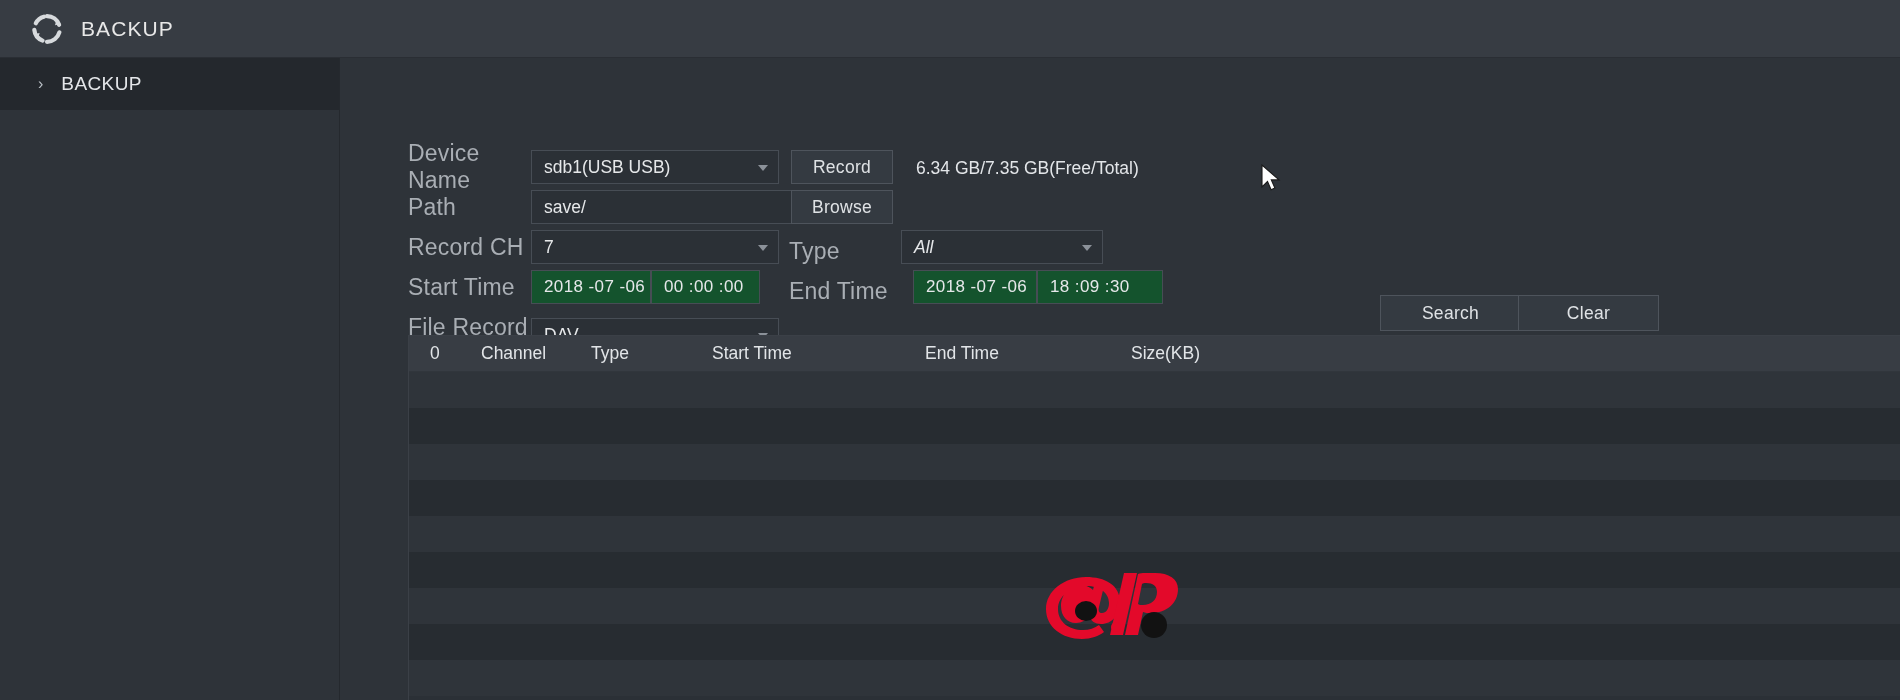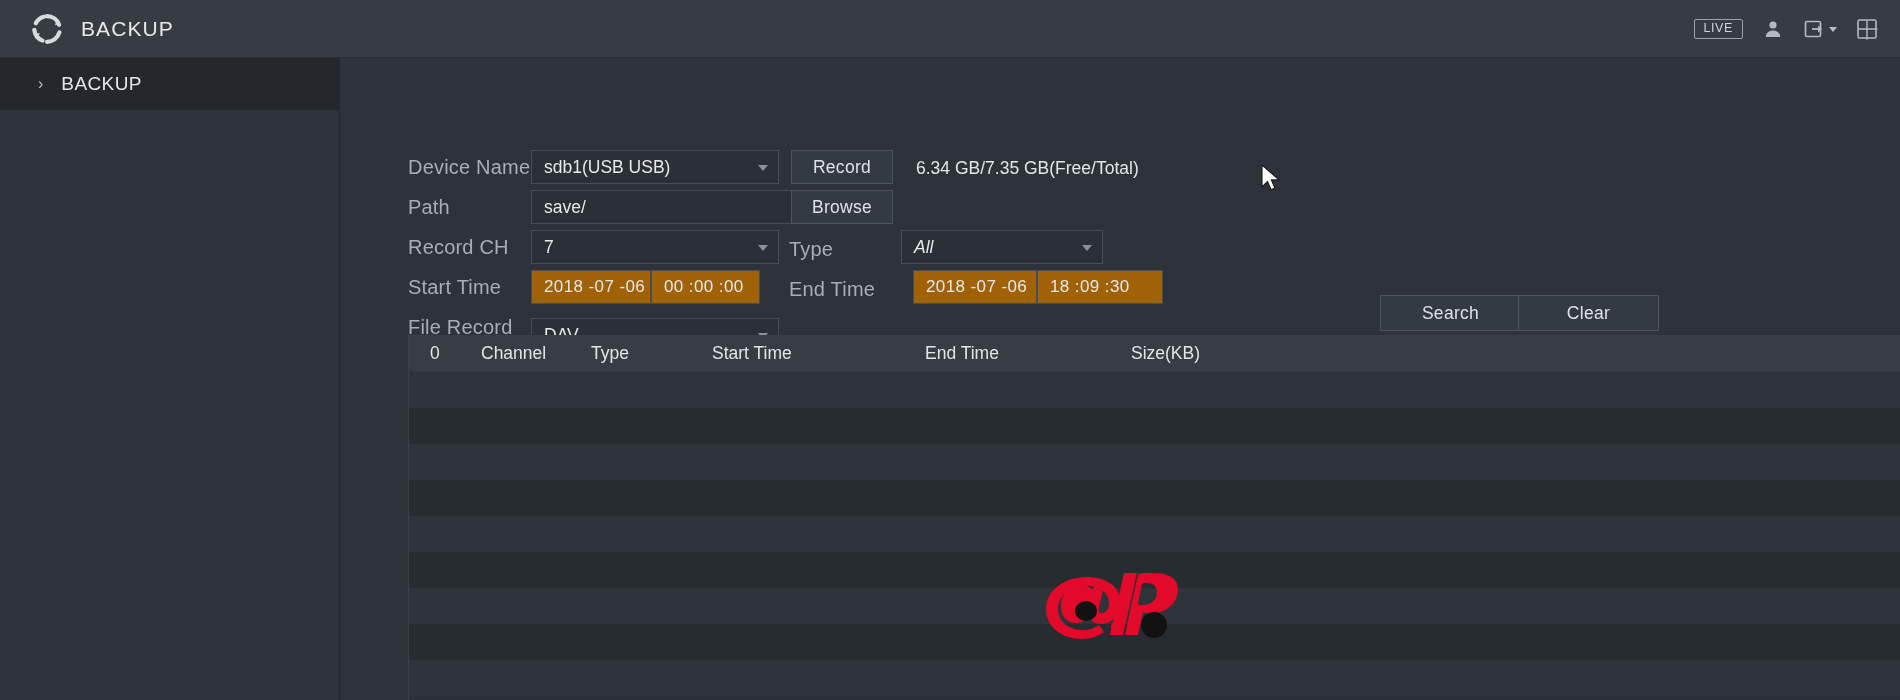--- a/index.html
+++ b/index.html
@@ -48,42 +48,42 @@
   }
   .side-chevron { color: #b9bfc5; font-size: 16px; margin-right: 18px; line-height: 1; }
   .side-label { color: #e4e6e9; font-size: 19px; letter-spacing: .4px; }
 
   
   .content { position: absolute; left: 341px; top: 58px; width: 1559px; height: 642px;
              background: #2e3339; }
 
   .form { position: absolute; left: 0; top: 0; width: 100%; }
   .row { position: absolute; height: 34px; display: flex; align-items: center; }
-  .lbl { color: #a9aeb4; font-size: 20px; letter-spacing: .2px; }
+  .lbl { color: #a9aeb4; font-size: 23px; letter-spacing: .2px; }
 
   .field {
     position: relative; height: 34px; background: #2b3036;
     border: 1px solid #474d55; display: flex; align-items: center;
     padding: 0 8px 0 12px;
   }
   .field .val { color: #e6e8ea; font-size: 17.5px; white-space: nowrap; }
   .caret-dn {
     position: absolute; right: 10px; top: 50%; margin-top: -2px;
     width: 0; height: 0; border-left: 5px solid transparent;
     border-right: 5px solid transparent; border-top: 6px solid #8b9199;
   }
   .btn {
     height: 34px; background: #343a41; border: 1px solid #4e545c;
     color: #dfe2e5; font-size: 17.5px; display: flex; align-items: center;
     justify-content: center; cursor: pointer; letter-spacing: .3px;
   }
   .plain-field { padding-right: 12px; }
 
   .dt-box {
-    height: 34px; background: #a16207; border: 1px solid #474d55;
+    height: 34px; background: #14532d; border: 1px solid #474d55;
     display: flex; align-items: center; padding: 0 12px;
     color: #e6e8ea; font-size: 17px; white-space: nowrap; letter-spacing: .4px;
   }
 
   .info-text { color: #e3e6e9; font-size: 17.5px; white-space: nowrap; }
 
   
   .table {
     position: absolute; left: 67px; top: 277px; width: 1534px; height: 365px;
     background: #2b3036; border: 1px solid #3b4047; border-bottom: none;
@@ -115,42 +115,20 @@
     <svg class="title-logo" viewBox="0 0 34 34">
       <path d="M17 4.2a12.8 12.8 0 0 1 12.1 8.6" stroke="#d7dadd" stroke-width="4.2" fill="none" stroke-linecap="round"></path>
       <path d="M29.4 20.3A12.8 12.8 0 0 1 17 29.8" stroke="#d7dadd" stroke-width="4.2" fill="none" stroke-linecap="round"></path>
       <path d="M12.6 28.6A12.8 12.8 0 0 1 4.3 17.8" stroke="#d7dadd" stroke-width="4.2" fill="none" stroke-linecap="round"></path>
       <path d="M5.8 11.2A12.8 12.8 0 0 1 13.9 4.7" stroke="#d7dadd" stroke-width="4.2" fill="none" stroke-linecap="round"></path>
       <path d="M26.4 8.2l4 3.9-5.4 1.2z" fill="#d7dadd"></path>
       <path d="M8.2 26.2l-4-3.9 5.4-1.2z" fill="#d7dadd"></path>
     </svg>
     <span class="title-text">BACKUP</span>
 
-    <div class="title-right">
-      <span class="live-badge">LIVE</span>
-
-      <svg class="tb-icon" viewBox="0 0 22 22">
-        <circle cx="11" cy="7" r="3.6" fill="#c6cbd1"></circle>
-        <path d="M3.8 19c0-4 3.2-6.6 7.2-6.6s7.2 2.6 7.2 6.6z" fill="#c6cbd1"></path>
-      </svg>
-
-      <span class="tb-group">
-        <svg class="tb-icon" viewBox="0 0 22 22">
-          <rect x="2.5" y="3.5" width="15" height="15" rx="1.5" fill="none" stroke="#c6cbd1" stroke-width="1.7"></rect>
-          <path d="M9 11h8.5" stroke="#c6cbd1" stroke-width="1.8"></path>
-          <path d="M15 7.6l4 3.4-4 3.4z" fill="#c6cbd1"></path>
-        </svg>
-        <span class="tb-caret"></span>
-      </span>
-
-      <svg class="tb-icon" viewBox="0 0 22 22">
-        <rect x="2" y="2" width="18" height="18" rx="1.5" fill="none" stroke="#c6cbd1" stroke-width="1.6"></rect>
-        <path d="M11 2.6v18.8M2.6 11h18.8" stroke="#c6cbd1" stroke-width="1.4"></path>
-      </svg>
-    </div>
   </div>
 
   <div class="sidebar">
     <div class="side-item">
       <span class="side-chevron">›</span>
       <span class="side-label">BACKUP</span>
     </div>
   </div>
 
   <div class="content">

